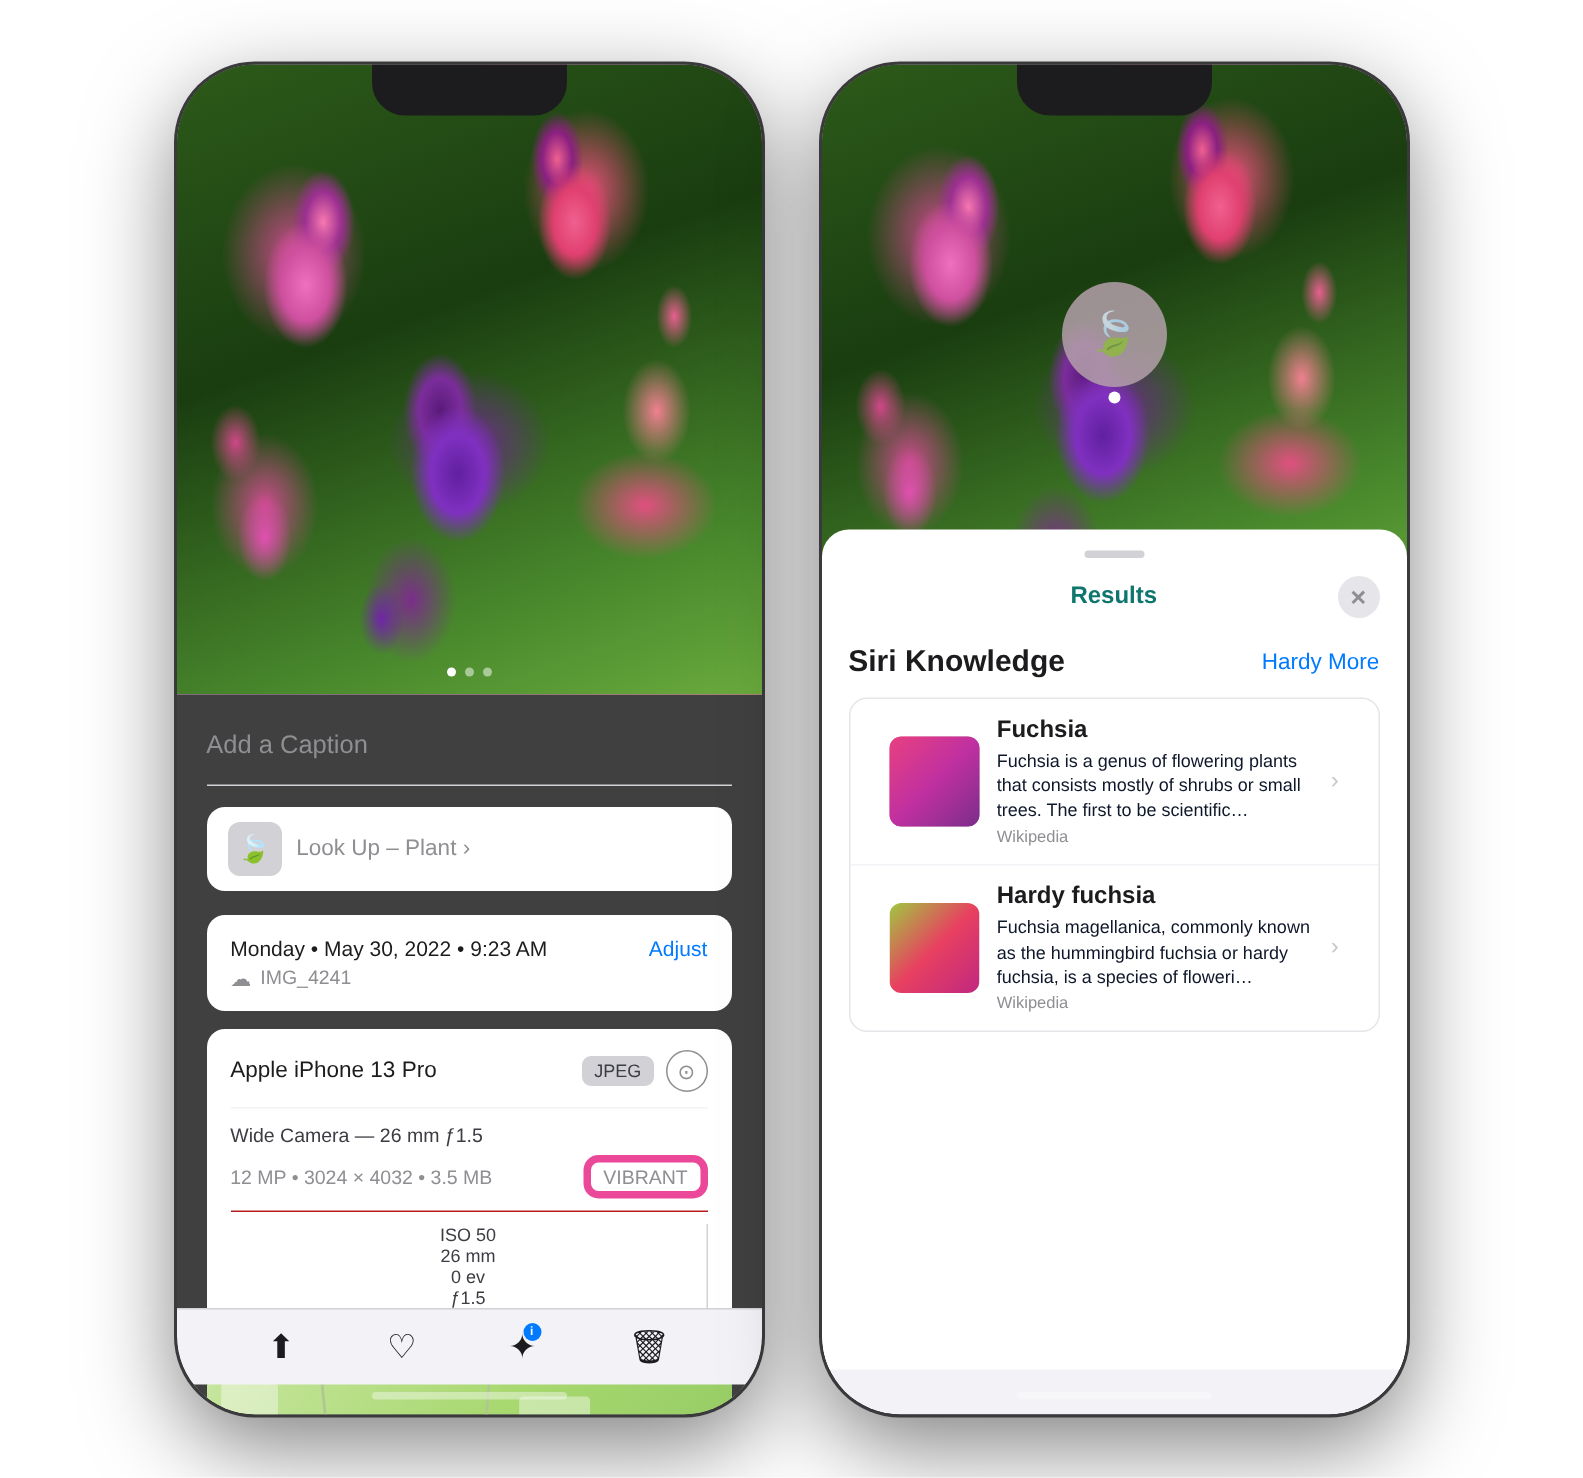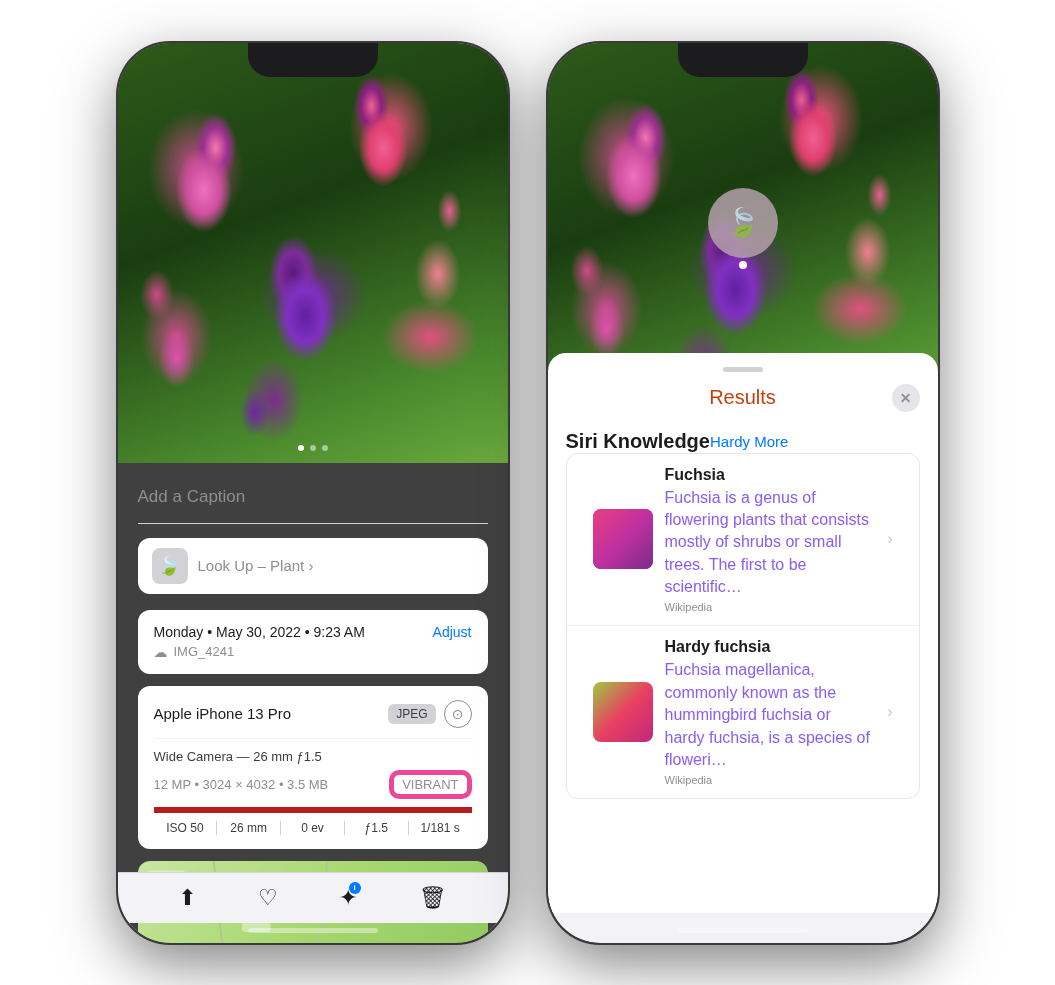--- a/index.html
+++ b/index.html
@@ -284,22 +284,23 @@
       border-radius: 10px;
       padding: 2px 8px;
       font-size: 13px;
       color: #8e8e93;
     }
 
     .exif-row {
       display: flex;
       gap: 0;
       margin-top: 8px;
-      border-top: 6px solid #b91c1c;
+      border-top: 1px solid #b91c1c;
       padding-top: 8px;
+      flex-direction: column;
     }
 
     .exif-item {
       flex: 1;
       text-align: center;
       font-size: 12px;
       color: #3c3c43;
       border-right: 1px solid #d1d1d6;
     }
 
@@ -402,44 +403,45 @@
     }
 
     .results-header {
       display: flex;
       justify-content: space-between;
       align-items: center;
       margin-bottom: 18px;
     }
 
     .results-title {
-      font-size: 20px;
-      font-weight: 400;
-      color: #c2410c;
+      font-size: 16px;
+      font-weight: 700;
+      color: #0f766e;
       flex: 1;
       text-align: center;
     }
 
     .close-btn {
       width: 28px;
       height: 28px;
       background: #e5e5ea;
       border-radius: 50%;
       display: flex;
       align-items: center;
       justify-content: center;
       font-size: 14px;
       color: #8e8e93;
       font-weight: 600;
     }
 
     .section-header {
       display: flex;
-      justify-content: flex-start;
-      align-items: center;
+      justify-content: space-between;
+      align-items: center;
+      margin-bottom: 12px;
     }
 
     .section-title {
       font-size: 20px;
       font-weight: 700;
       color: #1c1c1e;
     }
 
     .show-more {
       font-size: 15px;
@@ -494,22 +496,22 @@
     }
 
     .knowledge-name {
       font-size: 16px;
       font-weight: 600;
       color: #1c1c1e;
       margin-bottom: 3px;
     }
 
     .knowledge-desc {
-      font-size: 16px;
-      color: #8b5cf6;
+      font-size: 12px;
+      color: #0f172a;
       line-height: 1.4;
     }
 
     .knowledge-source {
       font-size: 11px;
       color: #8e8e93;
       margin-top: 3px;
     }
 
     .knowledge-chevron {

